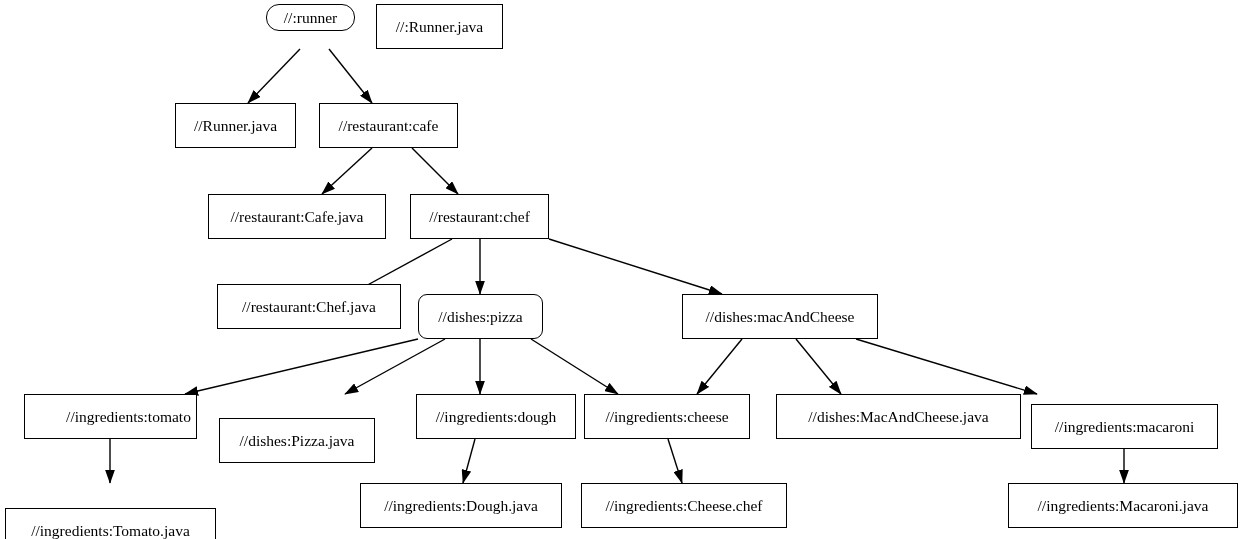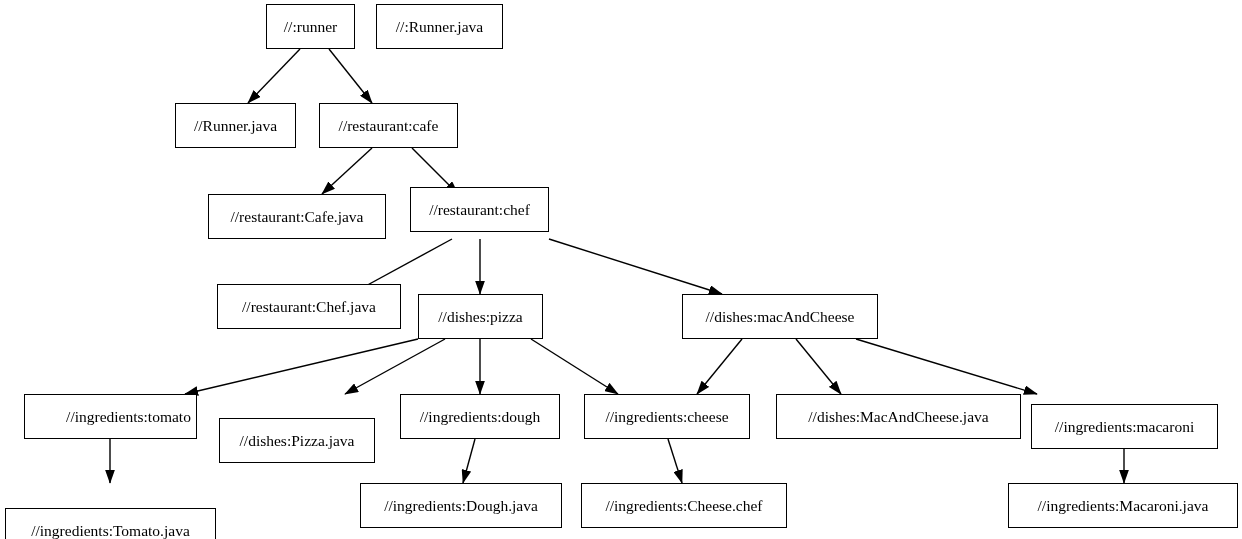--- a/index.html
+++ b/index.html
@@ -64,32 +64,32 @@
         <line x1="742" y1="339" x2="697" y2="394" stroke="#000000" stroke-width="1.4" marker-end="url(#arrowhead)"></line>
         <line x1="796" y1="339" x2="841" y2="394" stroke="#000000" stroke-width="1.4" marker-end="url(#arrowhead)"></line>
         <line x1="856" y1="339" x2="1037" y2="394" stroke="#000000" stroke-width="1.4" marker-end="url(#arrowhead)"></line>
         <line x1="110" y1="439" x2="110" y2="483" stroke="#000000" stroke-width="1.4" marker-end="url(#arrowhead)"></line>
         <line x1="475" y1="439" x2="463" y2="483" stroke="#000000" stroke-width="1.4" marker-end="url(#arrowhead)"></line>
         <line x1="668" y1="439" x2="682" y2="483" stroke="#000000" stroke-width="1.4" marker-end="url(#arrowhead)"></line>
         <line x1="1124" y1="439" x2="1124" y2="483" stroke="#000000" stroke-width="1.4" marker-end="url(#arrowhead)"></line>
       </g>
   </svg>
   <div id="node-group">
-      <div class="graph-node" style="left: 266px; top: 4px; width: 89px; height: 45px;">//:runner</div>
+      <div class="graph-node" style="left: 266px; top: 4px; width: 89px; height: 27px; border-radius: 13px;">//:runner</div>
       <div class="graph-node" style="left: 376px; top: 4px; width: 127px; height: 45px;">//:Runner.java</div>
       <div class="graph-node" style="left: 175px; top: 103px; width: 121px; height: 45px;">//Runner.java</div>
       <div class="graph-node" style="left: 319px; top: 103px; width: 139px; height: 45px;">//restaurant:cafe</div>
       <div class="graph-node" style="left: 208px; top: 194px; width: 178px; height: 45px;">//restaurant:Cafe.java</div>
-      <div class="graph-node" style="left: 410px; top: 187px; width: 139px; height: 45px;">//restaurant:chef</div>
+      <div class="graph-node" style="left: 410px; top: 194px; width: 139px; height: 45px;">//restaurant:chef</div>
       <div class="graph-node" style="left: 217px; top: 284px; width: 184px; height: 45px;">//restaurant:Chef.java</div>
-      <div class="graph-node" style="left: 418px; top: 294px; width: 125px; height: 45px;">//dishes:pizza</div>
+      <div class="graph-node" style="left: 418px; top: 294px; width: 125px; height: 45px; border-radius: 9px;">//dishes:pizza</div>
       <div class="graph-node" style="left: 682px; top: 294px; width: 196px; height: 45px;">//dishes:macAndCheese</div>
       <div class="graph-node" style="left: 24px; top: 394px; width: 173px; height: 45px; padding-left: 36px;">//ingredients:tomato</div>
       <div class="graph-node" style="left: 219px; top: 394px; width: 156px; height: 45px; margin-top: 24px;">//dishes:Pizza.java</div>
-      <div class="graph-node" style="left: 400px; top: 394px; width: 160px; height: 45px; text-align: right;">//ingredients:dough</div>
+      <div class="graph-node" style="left: 416px; top: 394px; width: 160px; height: 45px; text-align: right;">//ingredients:dough</div>
       <div class="graph-node" style="left: 584px; top: 394px; width: 166px; height: 45px;">//ingredients:cheese</div>
       <div class="graph-node" style="left: 776px; top: 394px; width: 245px; height: 45px;">//dishes:MacAndCheese.java</div>
       <div class="graph-node" style="left: 1031px; top: 394px; width: 187px; height: 45px; margin-top: 10px;">//ingredients:macaroni</div>
       <div class="graph-node" style="left: 5px; top: 483px; width: 211px; height: 45px; margin-top: 25px;">//ingredients:Tomato.java</div>
       <div class="graph-node" style="left: 360px; top: 483px; width: 202px; height: 45px;">//ingredients:Dough.java</div>
       <div class="graph-node" style="left: 581px; top: 483px; width: 206px; height: 45px;">//ingredients:Cheese.chef</div>
       <div class="graph-node" style="left: 1008px; top: 483px; width: 230px; height: 45px;">//ingredients:Macaroni.java</div>
     </div>
 </div>
 

